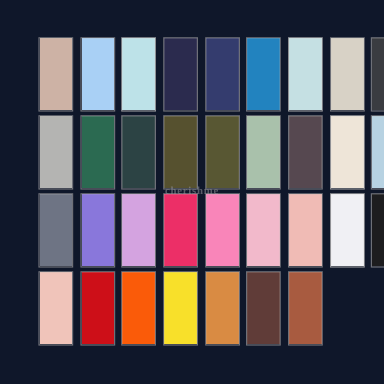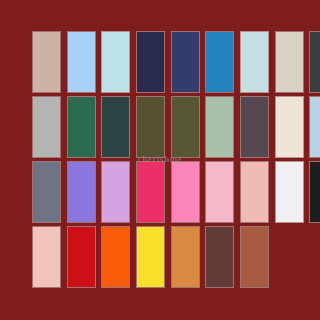--- a/index.html
+++ b/index.html
@@ -15,21 +15,21 @@
     font-family: "Liberation Sans", sans-serif;
     position: relative;
   }
 
   #swatch-board {
     position: absolute;
     left: 0;
     top: 0;
     width: 320px;
     height: 320px;
-    background: #7f1d1d;
+    background: #0f172a;
   }
 
   .swatch-row {
     position: absolute;
     left: 0;
     width: 320px;
     height: 62px;
   }
 
   .swatch {

